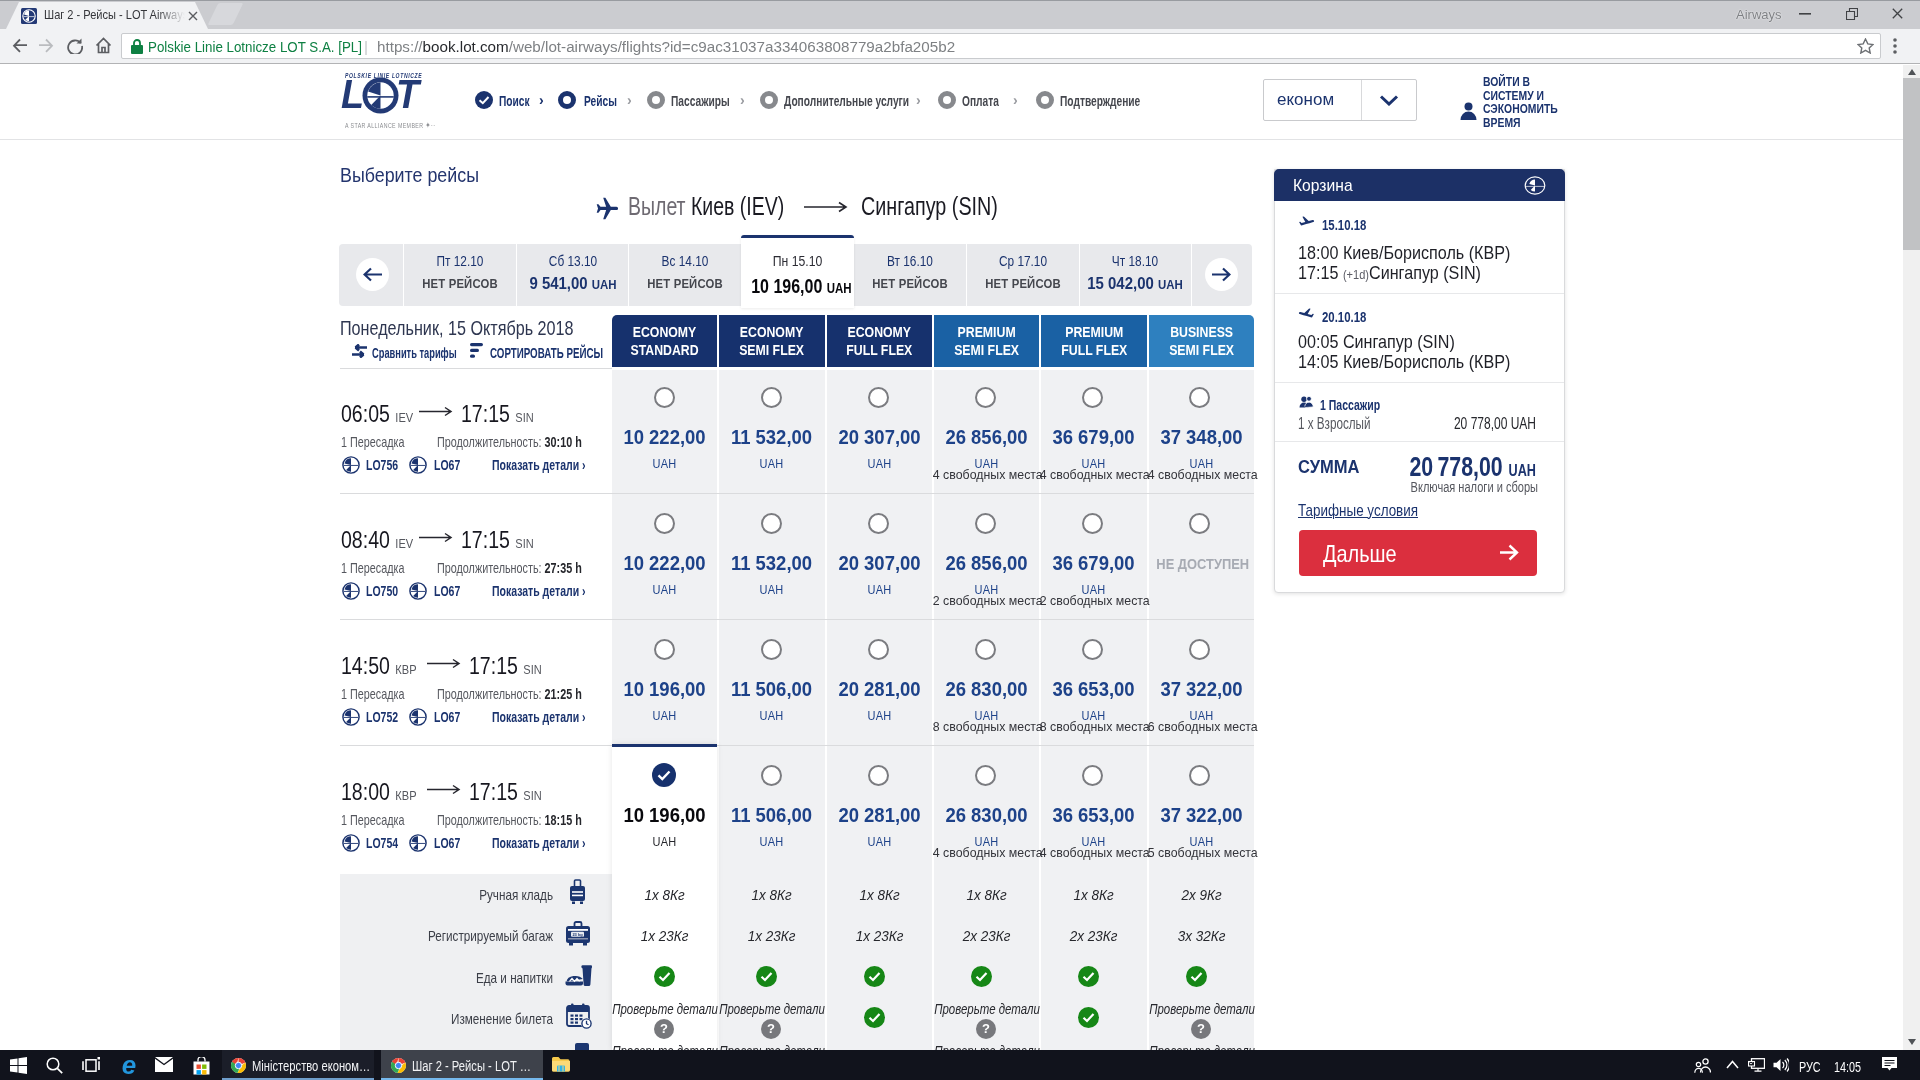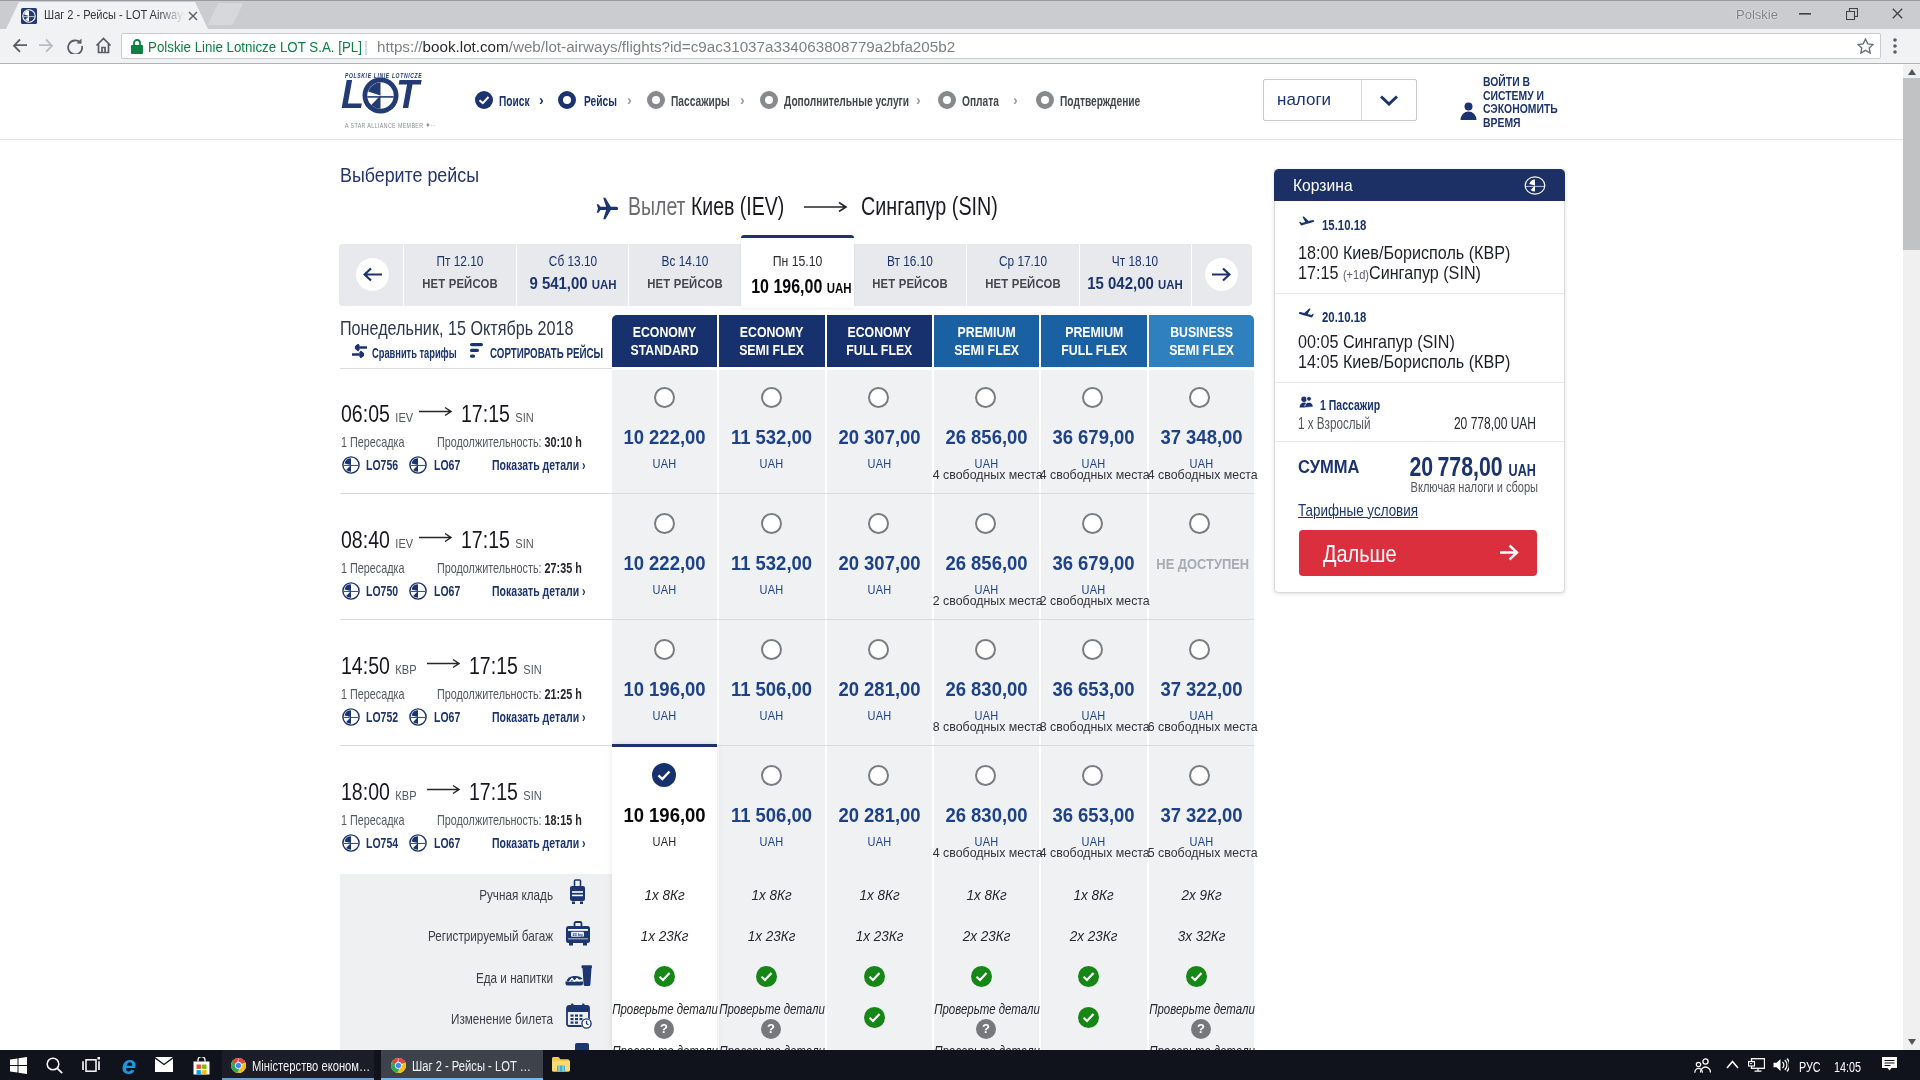--- a/index.html
+++ b/index.html
@@ -66,21 +66,21 @@
 <svg class="abs" style="left:21px;top:8px;" width="16" height="16" viewBox="0 0 16 16">
       <rect x="0" y="0" width="16" height="16" rx="1.5" fill="#243a76"></rect>
       <circle cx="8" cy="8" r="6.2" fill="none" stroke="#fff" stroke-width="1.1"></circle>
       <path d="M8 2.6 A5.4 5.4 0 0 0 3 6.4 L8 8 L4.3 11.8 A5.4 5.4 0 0 0 8 13.3 Z" fill="#fff"></path>
       <path d="M2.6 8.6 H13.4" stroke="#fff" stroke-width=".7"></path>
     </svg>
 <div class="abs tabtitle">Шаг 2 - Рейсы - LOT Airways</div>
 <svg class="abs" style="left:188px;top:11px;" width="10" height="10" viewBox="0 0 10 10">
       <path d="M1 1 L9 9 M9 1 L1 9" stroke="#5a5c60" stroke-width="1.4"></path>
     </svg>
-<div class="abs" id="dmytro">Polskie</div>
+<div class="abs" id="dmytro">Airways</div>
 <svg class="abs" style="left:1799px;top:13px;" width="12" height="2" viewBox="0 0 12 2">
       <rect width="12" height="1.6" fill="#404245"></rect>
     </svg>
 <svg class="abs" style="left:1846px;top:8px;" width="12" height="12" viewBox="0 0 12 12">
       <path d="M3.5 3 L3.5 .5 L11.5 .5 L11.5 8.5 L9 8.5 M.5 3.5 L8.5 3.5 L8.5 11.5 L.5 11.5 Z" fill="none" stroke="#404245" stroke-width="1.1"></path>
     </svg>
 <svg class="abs" style="left:1892px;top:8px;" width="11" height="11" viewBox="0 0 11 11">
       <path d="M.8 .8 L10.2 10.2 M10.2 .8 L.8 10.2" stroke="#404245" stroke-width="1.3"></path>
     </svg>
 
@@ -143,21 +143,21 @@
 <div class="abs donut" style="left:760px;border:5px solid #87898d;"></div>
 <div class="abs stepname" style="left:784px;color:#45474e;">Дополнительные услуги</div>
 <div class="abs stepchev" style="left:916px;color:#9a9ca1;">›</div>
 <div class="abs donut" style="left:938px;border:5px solid #87898d;"></div>
 <div class="abs stepname" style="left:962px;color:#45474e;">Оплата</div>
 <div class="abs stepchev" style="left:1013px;color:#9a9ca1;">›</div>
 <div class="abs donut" style="left:1036px;border:5px solid #87898d;"></div>
 <div class="abs stepname" style="left:1060px;color:#45474e;">Подтверждение</div>
 
 <div class="abs" style="left:1263px;top:79px;width:154px;height:42px;border:1px solid #c9cacd;border-radius:2px;background:#fff;"></div>
-<div class="abs" style="left:1277px;top:90px;font-size:17px;color:#1b336e;">налоги</div>
+<div class="abs" style="left:1277px;top:90px;font-size:17px;color:#1b336e;">економ</div>
 <div class="abs" style="left:1361px;top:80px;width:1px;height:40px;background:#d8d9db;"></div>
 <svg class="abs" style="left:1379px;top:95px;" width="20" height="11" viewBox="0 0 20 11">
       <path d="M2 1.5 L10 9 L18 1.5" fill="none" stroke="#1b336e" stroke-width="3"></path>
     </svg>
 
 <svg class="abs" style="left:1459px;top:101px;" width="19" height="19" viewBox="0 0 19 19">
       <circle cx="9.5" cy="5.5" r="4" fill="#1b336e"></circle>
       <path d="M1.5 19 a8 8.5 0 0 1 16 0 Z" fill="#1b336e"></path>
     </svg>
 <div class="abs" style="left:1483px;top:75px;font-size:13px;font-weight:bold;color:#1b336e;line-height:13.5px;transform:scaleX(.8);transform-origin:0 0;">ВОЙТИ В<br>СИСТЕМУ И<br>СЭКОНОМИТЬ<br>ВРЕМЯ</div>

